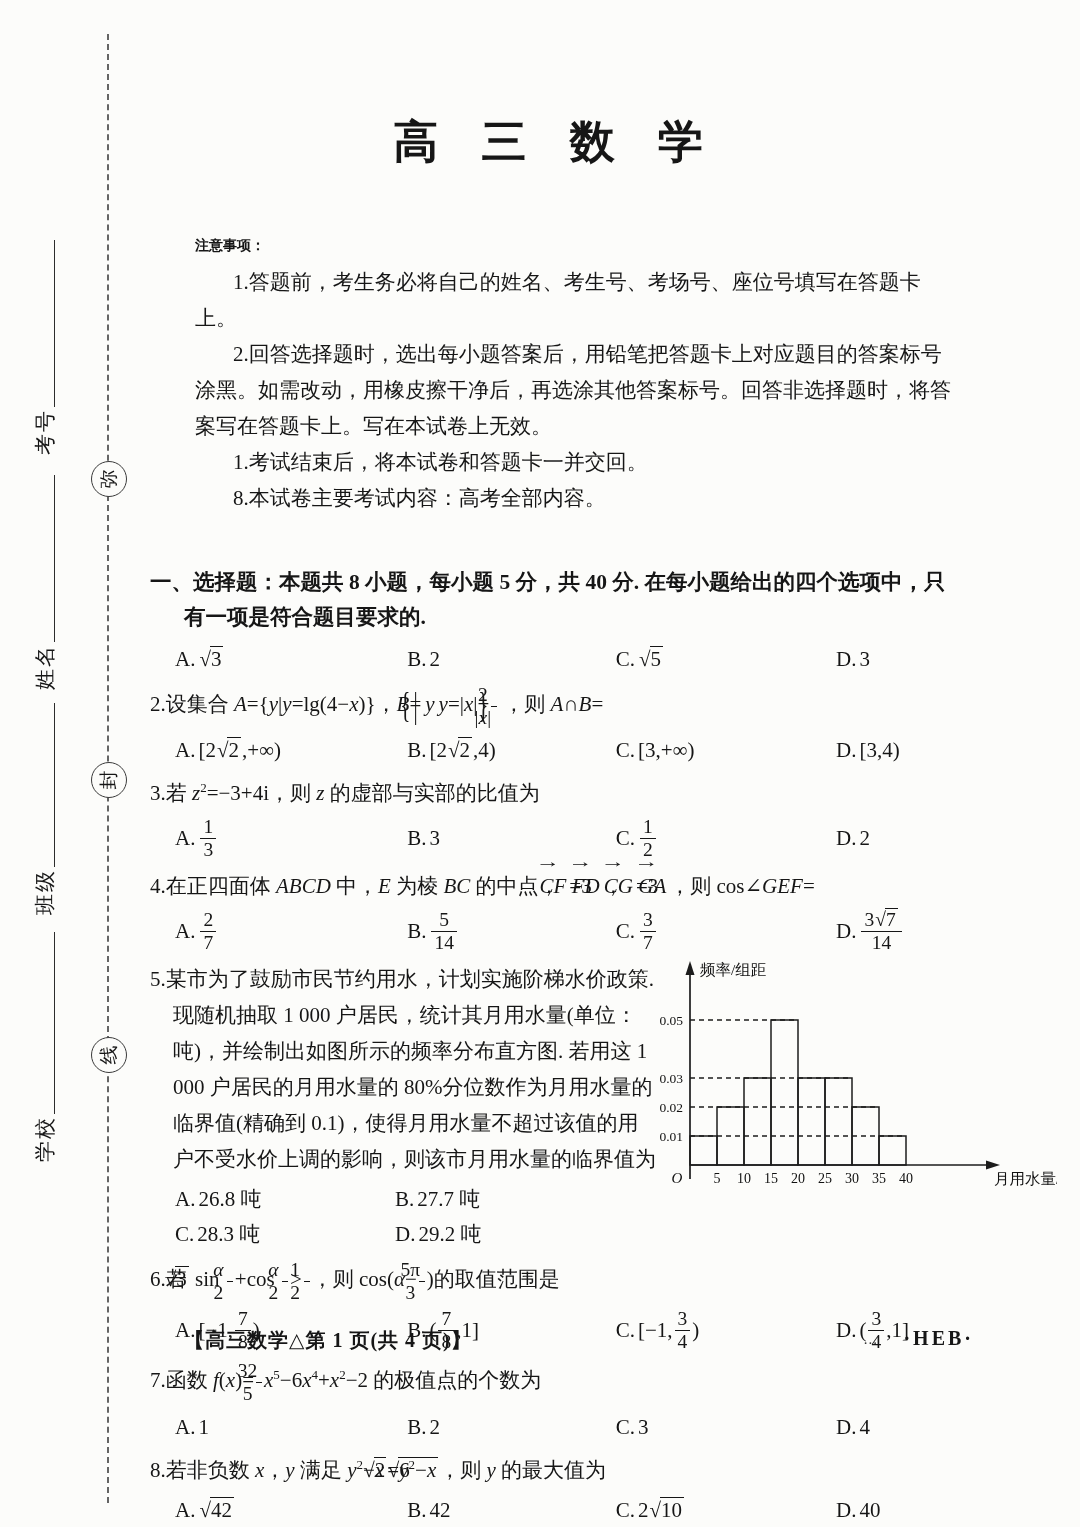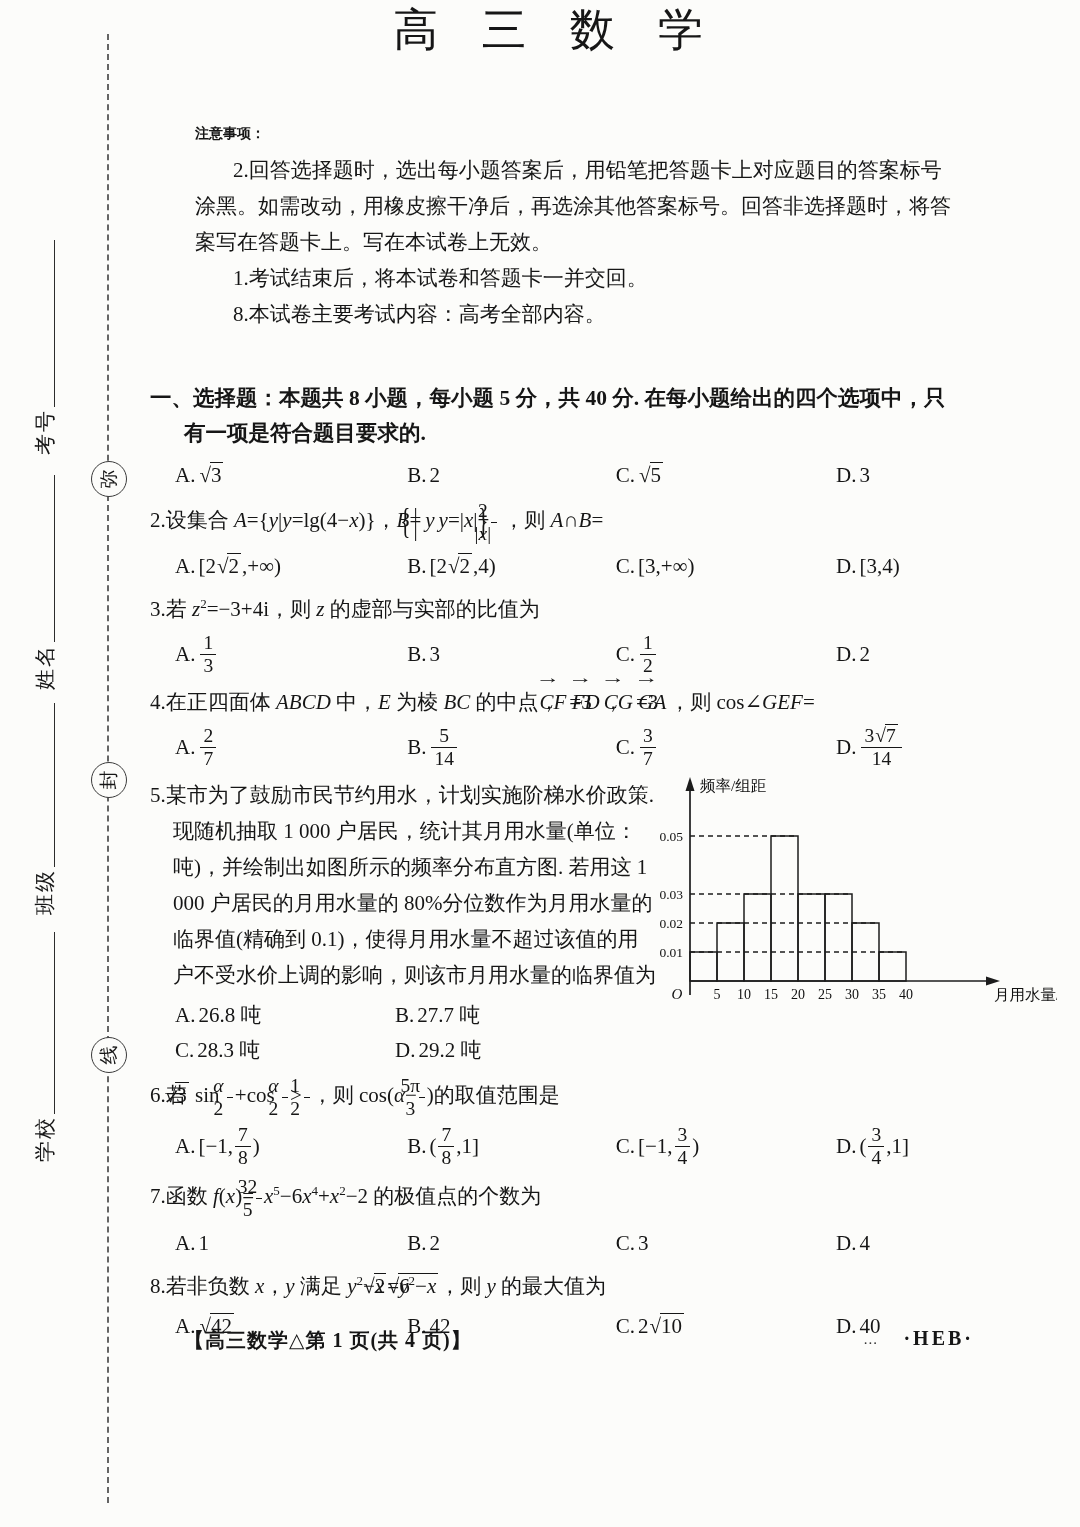--- a/index.html
+++ b/index.html
@@ -7,21 +7,21 @@
   .page{position:relative;width:1080px;height:1527px;background:#fcfcfa;overflow:hidden;margin:0 auto;}
   
   .seal-line{position:absolute;left:107px;top:34px;bottom:24px;border-left:2.6px dashed #4a4a4a;opacity:.85;}
   .sb-field{position:absolute;left:31px;display:flex;align-items:flex-end;transform:rotate(-90deg);transform-origin:left top;}
   .sb-label{font-size:21px;letter-spacing:2px;white-space:nowrap;padding-right:2px;}
   .sb-blank{flex:1 1 auto;border-bottom:1.7px solid #2c2c2c;height:4px;margin-bottom:4px;}
   .sb-seal{position:absolute;left:91px;width:34px;height:34px;border:1.7px solid #3a3a3a;border-radius:50%;
            background:#fcfcfa;display:flex;align-items:center;justify-content:center;font-size:19px;transform:rotate(-90deg);z-index:2;}
   
   .content{position:absolute;left:150px;top:0;width:812px;}
-  .paper-title{text-align:center;font-size:45px;font-weight:normal;letter-spacing:16px;}
+  .paper-title{margin-top:112px;text-align:center;font-size:45px;font-weight:bold;letter-spacing:16px;}
   .notes{margin-top:56px;padding-left:45px;font-size:21px;line-height:36px;}
   .notes-heading{font-weight:bold;font-size:14px;}
   .note-item{text-indent:38px;}
   .sec-heading{margin-top:49px;font-weight:bold;font-size:21.5px;line-height:35px;padding-left:34px;text-indent:-34px;}
   
   .q{margin-top:7px;font-size:21px;}
   .q-stem{line-height:1.72;padding-left:23px;text-indent:-23px;}
   .opts{display:grid;grid-template-columns:29.5% 26.5% 28% 16%;padding-left:25px;margin:5px 0 3px;}
   .opts.cols2{grid-template-columns:220px auto;width:480px;}
   .opt{display:flex;align-items:center;line-height:1.65;min-height:34px;}
@@ -74,20 +74,21 @@
       <div class="sb-seal" style="top: 762px;">封</div>
       <div class="sb-seal" style="top: 1037px;">线</div>
     </div>
 
   <div class="content">
     <div class="paper-title">高 三 数 学</div>
 
     <div class="notes">
       <div class="notes-heading">注意事项：</div>
       <div id="notes-items">
+          <div class="note-item">1.答题前，考生务必将自己的姓名、考生号、考场号、座位号填写在答题卡上。</div>
           <div class="note-item">2.回答选择题时，选出每小题答案后，用铅笔把答题卡上对应题目的答案标号涂黑。如需改动，用橡皮擦干净后，再选涂其他答案标号。回答非选择题时，将答案写在答题卡上。写在本试卷上无效。</div>
           <div class="note-item">1.考试结束后，将本试卷和答题卡一并交回。</div>
           <div class="note-item">8.本试卷主要考试内容：高考全部内容。</div>
         </div>
     </div>
 
     <div class="sec-heading">一、选择题：本题共 8 小题，每小题 5 分，共 40 分. 在每小题给出的四个选项中，只有一项是符合题目要求的.</div>
 
     <div id="questions">
         <div class="q">

